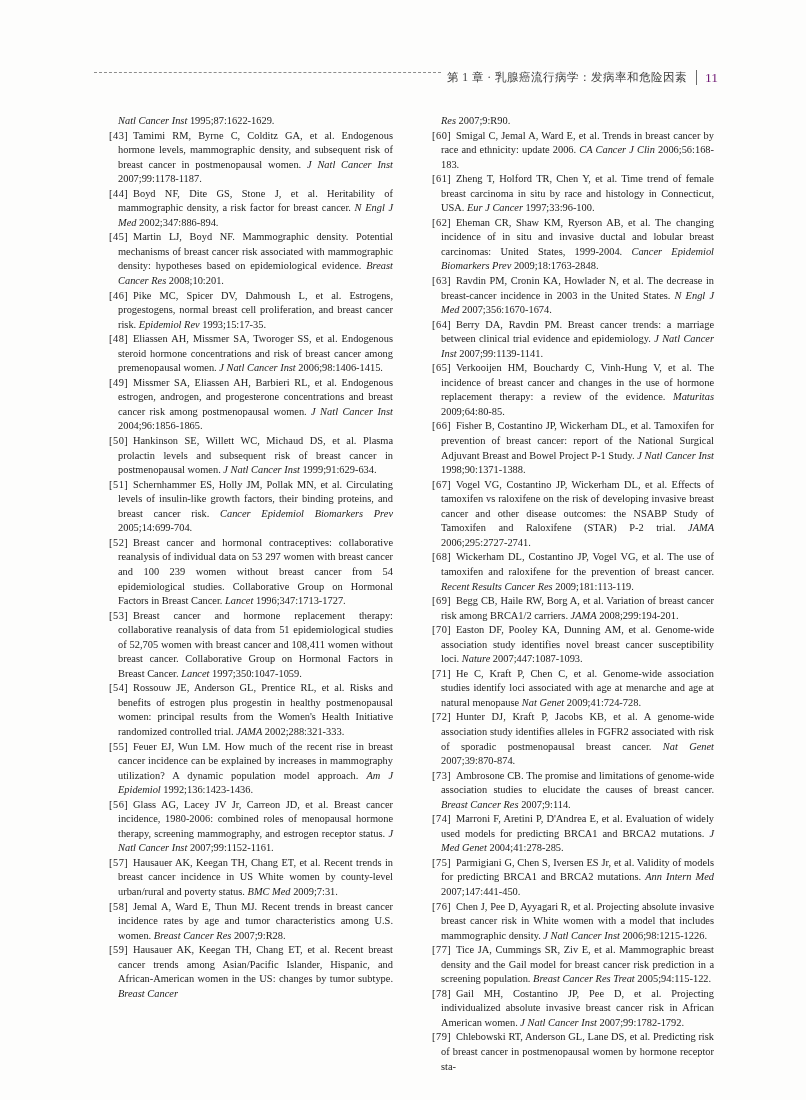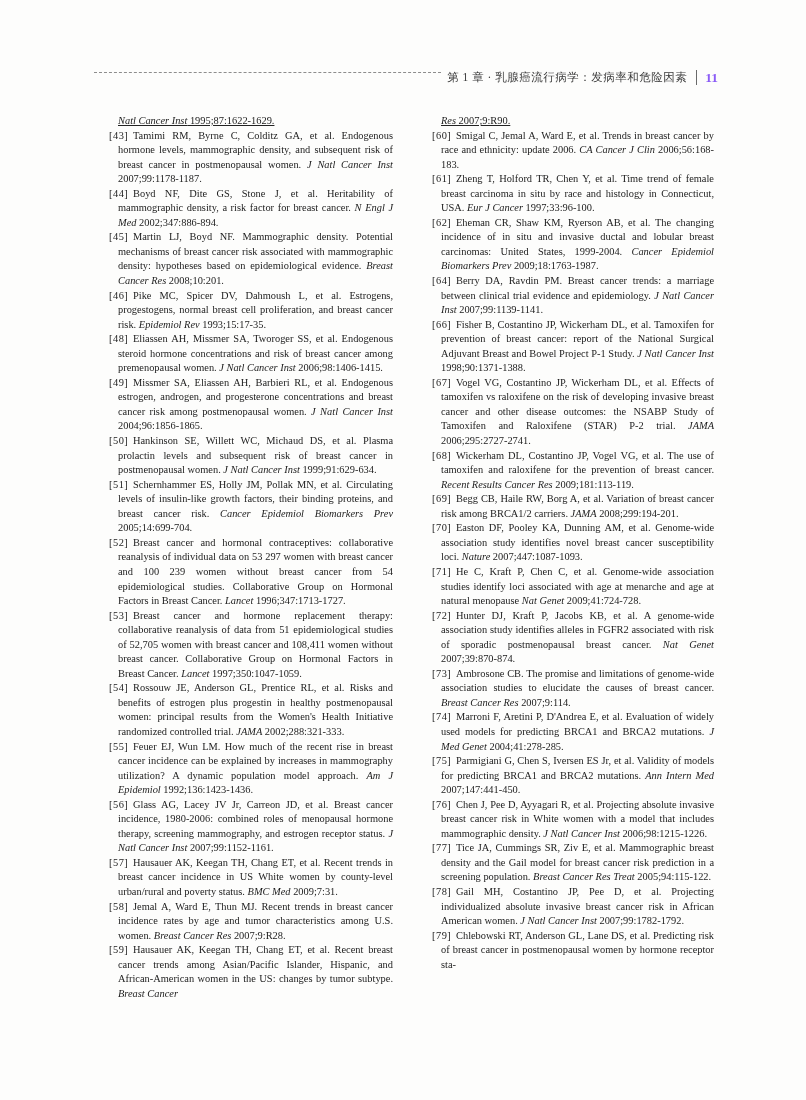--- a/index.html
+++ b/index.html
@@ -31,42 +31,42 @@
     font-size: 11.5px;
     letter-spacing: 0.5px;
     color: #3a3a3a;
   }
   .page-sep {
     width: 1px; height: 15px;
     background: #6a6a6a;
     margin: 0 8px 0 9px;
   }
   .page-number {
-    font-weight: bold;
+    font-weight: normal;
     font-size: 13.5px;
-    color: #8b5cf6;
+    color: #701a75;
   }
 
   
   .col {
     position: absolute;
     top: 114px;
     font-size: 10.4px;
     line-height: 14.55px;
     text-align: justify;
     color: #222;
   }
   .col-left  { left: 94px;  width: 299px; }
   .col-right { left: 417px; width: 297px; }
 
   .ref {
     padding-left: 24px;
     text-indent: -24px;
   }
-  .ref.cont { text-indent: 0; text-decoration: underline; }
+  .ref.cont { text-indent: 0; }
   .ref-num {
     display: inline-block;
     width: 24px;
     text-indent: 0;
     letter-spacing: 0.5px;
     margin-left: 15px;
   }
   i { font-style: italic; }
 </style>
 </head>
@@ -97,22 +97,24 @@
       <div class="ref"><span class="ref-num">[55]</span><span><span>Feuer EJ, Wun LM. How much of the recent rise in breast cancer incidence can be explained by increases in mammography utilization? A dynamic population model approach. </span><i>Am J Epidemiol</i><span> 1992;136:1423-1436.</span></span></div>
       <div class="ref"><span class="ref-num">[56]</span><span><span>Glass AG, Lacey JV Jr, Carreon JD, et al. Breast cancer incidence, 1980-2006: combined roles of menopausal hormone therapy, screening mammography, and estrogen receptor status. </span><i>J Natl Cancer Inst</i><span> 2007;99:1152-1161.</span></span></div>
       <div class="ref"><span class="ref-num">[57]</span><span><span>Hausauer AK, Keegan TH, Chang ET, et al. Recent trends in breast cancer incidence in US White women by county-level urban/rural and poverty status. </span><i>BMC Med</i><span> 2009;7:31.</span></span></div>
       <div class="ref"><span class="ref-num">[58]</span><span><span>Jemal A, Ward E, Thun MJ. Recent trends in breast cancer incidence rates by age and tumor characteristics among U.S. women. </span><i>Breast Cancer Res</i><span> 2007;9:R28.</span></span></div>
       <div class="ref"><span class="ref-num">[59]</span><span><span>Hausauer AK, Keegan TH, Chang ET, et al. Recent breast cancer trends among Asian/Pacific Islander, Hispanic, and African-American women in the US: changes by tumor subtype. </span><i>Breast Cancer</i></span></div>
     </div>
   <div class="col col-right">
       <div class="ref cont"><span><i>Res</i><span> 2007;9:R90.</span></span></div>
       <div class="ref"><span class="ref-num">[60]</span><span><span>Smigal C, Jemal A, Ward E, et al. Trends in breast cancer by race and ethnicity: update 2006. </span><i>CA Cancer J Clin</i><span> 2006;56:168-183.</span></span></div>
       <div class="ref"><span class="ref-num">[61]</span><span><span>Zheng T, Holford TR, Chen Y, et al. Time trend of female breast carcinoma in situ by race and histology in Connecticut, USA. </span><i>Eur J Cancer</i><span> 1997;33:96-100.</span></span></div>
-      <div class="ref"><span class="ref-num">[62]</span><span><span>Eheman CR, Shaw KM, Ryerson AB, et al. The changing incidence of in situ and invasive ductal and lobular breast carcinomas: United States, 1999-2004. </span><i>Cancer Epidemiol Biomarkers Prev</i><span> 2009;18:1763-1987.</span></span></div>
+      <div class="ref"><span class="ref-num">[62]</span><span><span>Eheman CR, Shaw KM, Ryerson AB, et al. The changing incidence of in situ and invasive ductal and lobular breast carcinomas: United States, 1999-2004. </span><i>Cancer Epidemiol Biomarkers Prev</i><span> 2009;18:1763-2848.</span></span></div>
+      <div class="ref"><span class="ref-num">[63]</span><span><span>Ravdin PM, Cronin KA, Howlader N, et al. The decrease in breast-cancer incidence in 2003 in the United States. </span><i>N Engl J Med</i><span> 2007;356:1670-1674.</span></span></div>
       <div class="ref"><span class="ref-num">[64]</span><span><span>Berry DA, Ravdin PM. Breast cancer trends: a marriage between clinical trial evidence and epidemiology. </span><i>J Natl Cancer Inst</i><span> 2007;99:1139-1141.</span></span></div>
+      <div class="ref"><span class="ref-num">[65]</span><span><span>Verkooijen HM, Bouchardy C, Vinh-Hung V, et al. The incidence of breast cancer and changes in the use of hormone replacement therapy: a review of the evidence. </span><i>Maturitas</i><span> 2009;64:80-85.</span></span></div>
       <div class="ref"><span class="ref-num">[66]</span><span><span>Fisher B, Costantino JP, Wickerham DL, et al. Tamoxifen for prevention of breast cancer: report of the National Surgical Adjuvant Breast and Bowel Project P-1 Study. </span><i>J Natl Cancer Inst</i><span> 1998;90:1371-1388.</span></span></div>
       <div class="ref"><span class="ref-num">[67]</span><span><span>Vogel VG, Costantino JP, Wickerham DL, et al. Effects of tamoxifen vs raloxifene on the risk of developing invasive breast cancer and other disease outcomes: the NSABP Study of Tamoxifen and Raloxifene (STAR) P-2 trial. </span><i>JAMA</i><span> 2006;295:2727-2741.</span></span></div>
       <div class="ref"><span class="ref-num">[68]</span><span><span>Wickerham DL, Costantino JP, Vogel VG, et al. The use of tamoxifen and raloxifene for the prevention of breast cancer. </span><i>Recent Results Cancer Res</i><span> 2009;181:113-119.</span></span></div>
       <div class="ref"><span class="ref-num">[69]</span><span><span>Begg CB, Haile RW, Borg A, et al. Variation of breast cancer risk among BRCA1/2 carriers. </span><i>JAMA</i><span> 2008;299:194-201.</span></span></div>
       <div class="ref"><span class="ref-num">[70]</span><span><span>Easton DF, Pooley KA, Dunning AM, et al. Genome-wide association study identifies novel breast cancer susceptibility loci. </span><i>Nature</i><span> 2007;447:1087-1093.</span></span></div>
       <div class="ref"><span class="ref-num">[71]</span><span><span>He C, Kraft P, Chen C, et al. Genome-wide association studies identify loci associated with age at menarche and age at natural menopause </span><i>Nat Genet</i><span> 2009;41:724-728.</span></span></div>
       <div class="ref"><span class="ref-num">[72]</span><span><span>Hunter DJ, Kraft P, Jacobs KB, et al. A genome-wide association study identifies alleles in FGFR2 associated with risk of sporadic postmenopausal breast cancer. </span><i>Nat Genet</i><span> 2007;39:870-874.</span></span></div>
       <div class="ref"><span class="ref-num">[73]</span><span><span>Ambrosone CB. The promise and limitations of genome-wide association studies to elucidate the causes of breast cancer. </span><i>Breast Cancer Res</i><span> 2007;9:114.</span></span></div>
       <div class="ref"><span class="ref-num">[74]</span><span><span>Marroni F, Aretini P, D'Andrea E, et al. Evaluation of widely used models for predicting BRCA1 and BRCA2 mutations. </span><i>J Med Genet</i><span> 2004;41:278-285.</span></span></div>
       <div class="ref"><span class="ref-num">[75]</span><span><span>Parmigiani G, Chen S, Iversen ES Jr, et al. Validity of models for predicting BRCA1 and BRCA2 mutations. </span><i>Ann Intern Med</i><span> 2007;147:441-450.</span></span></div>

